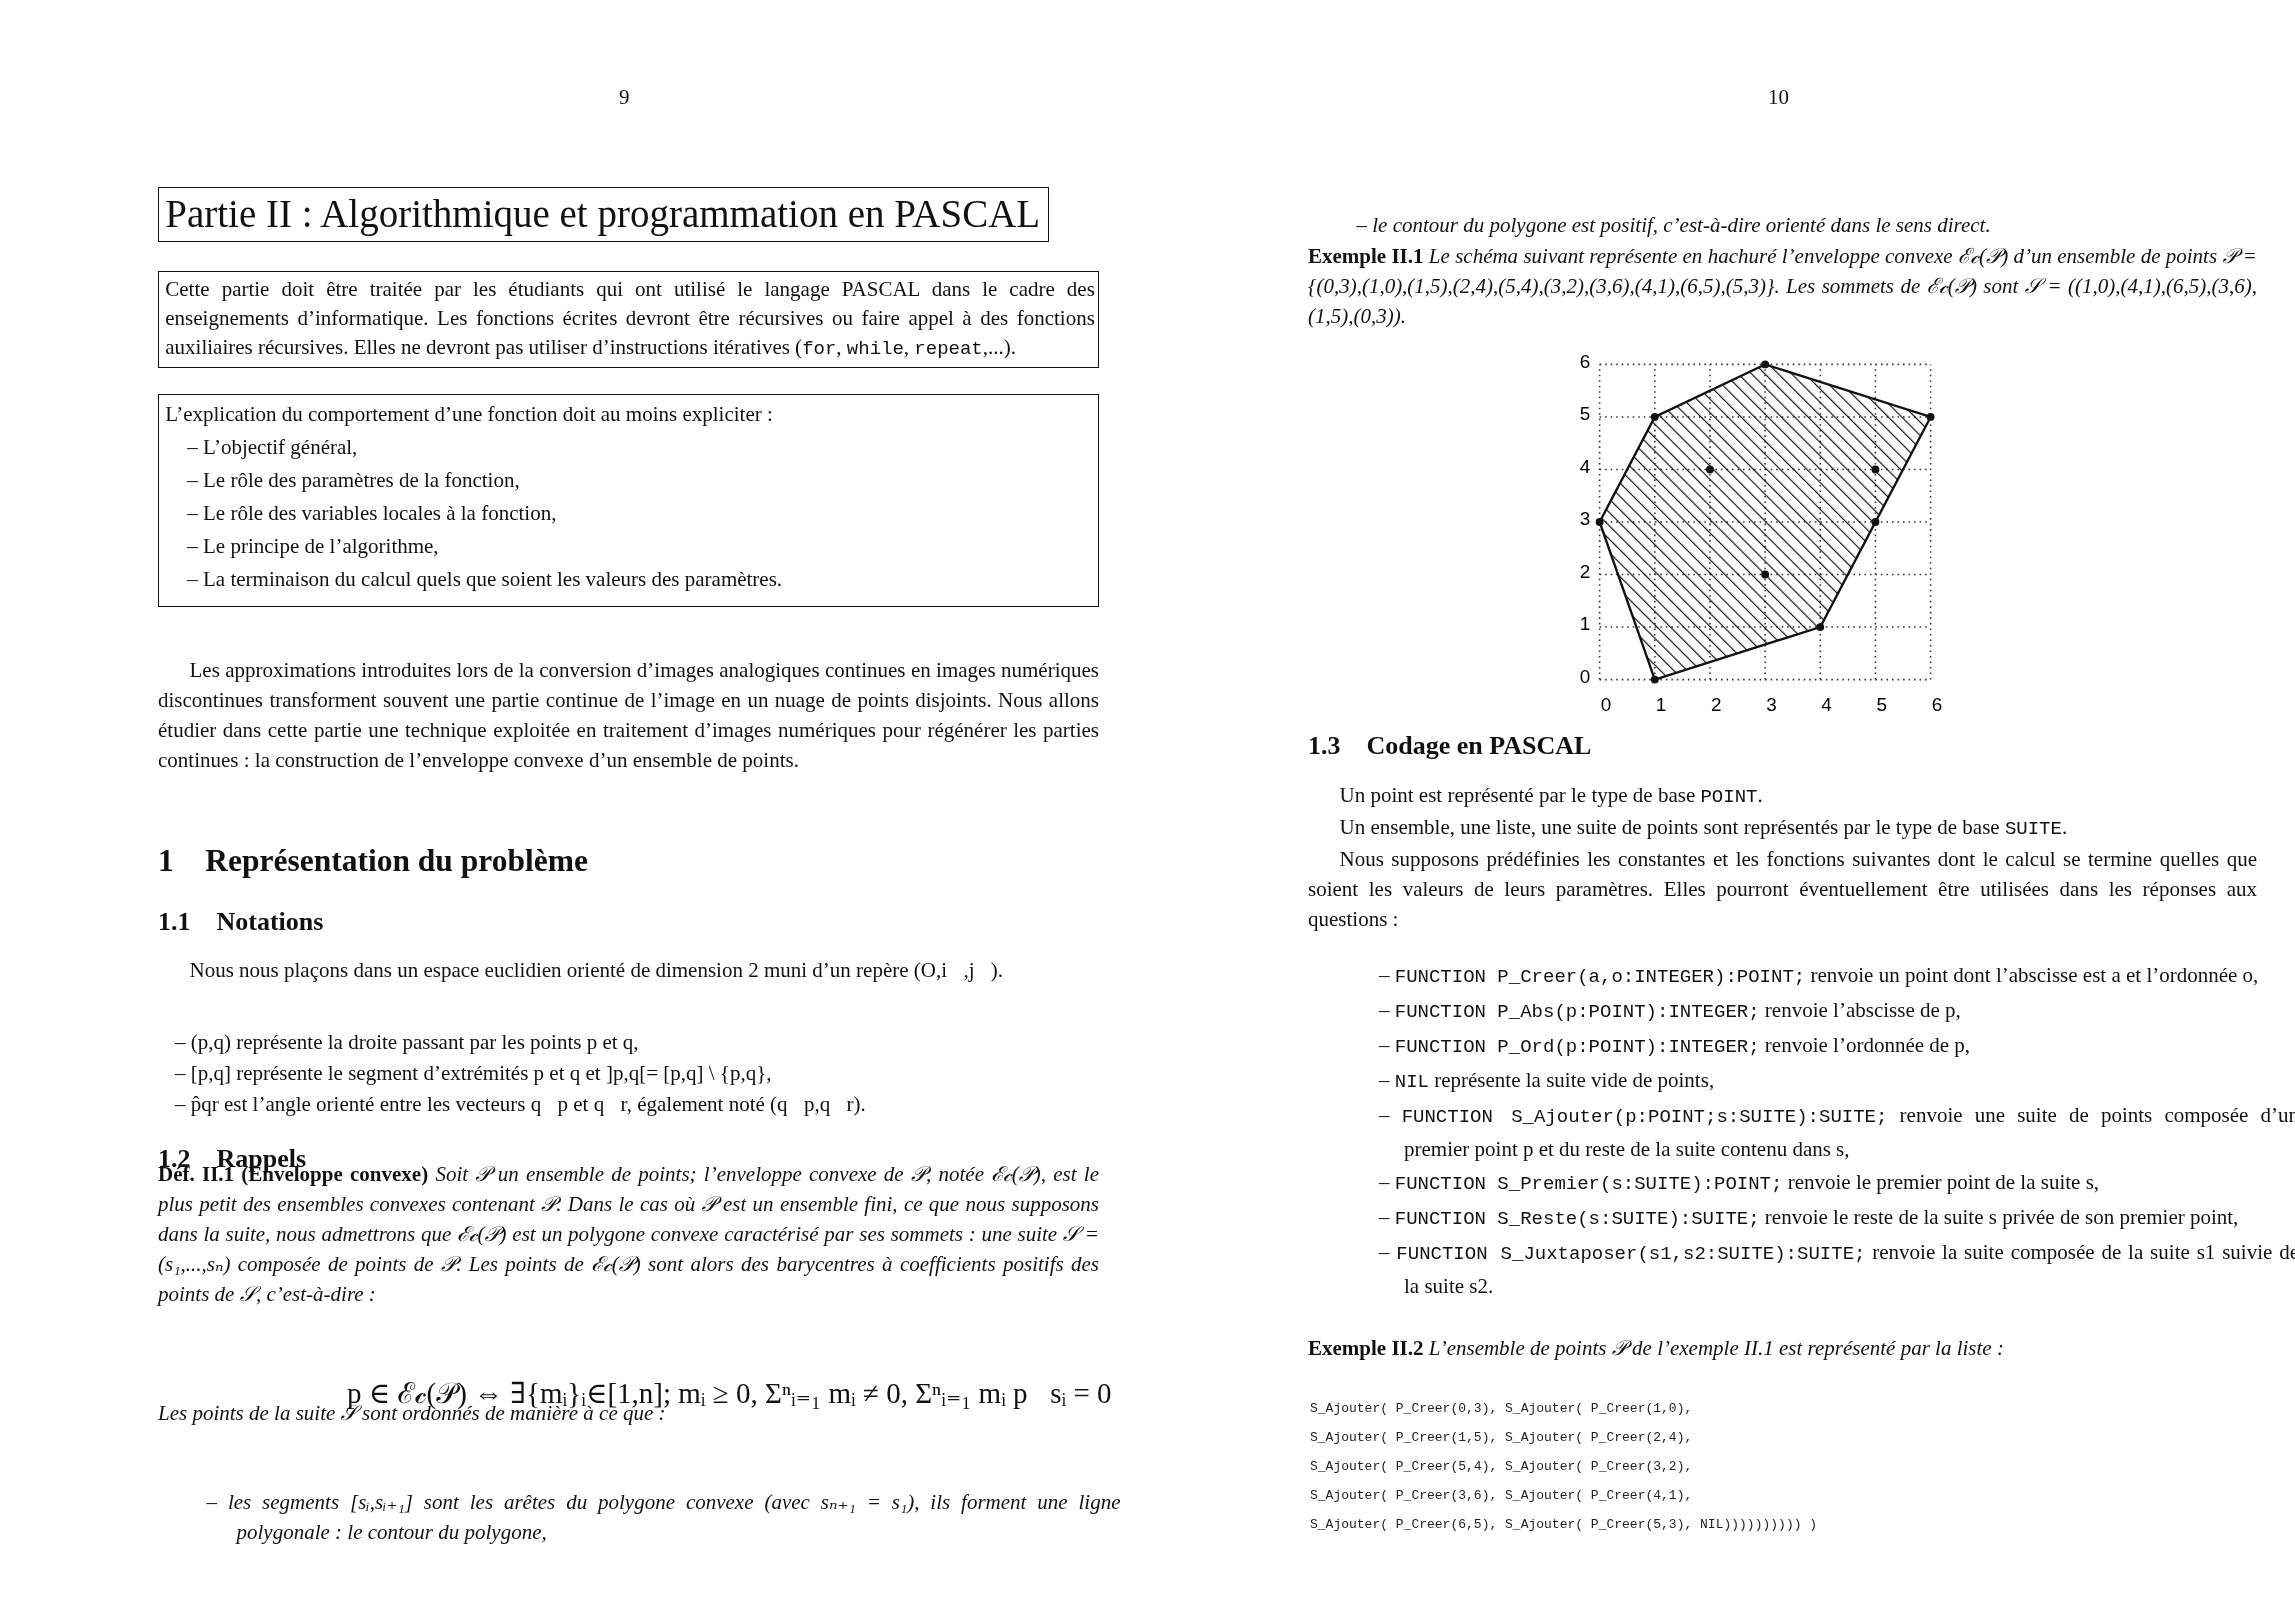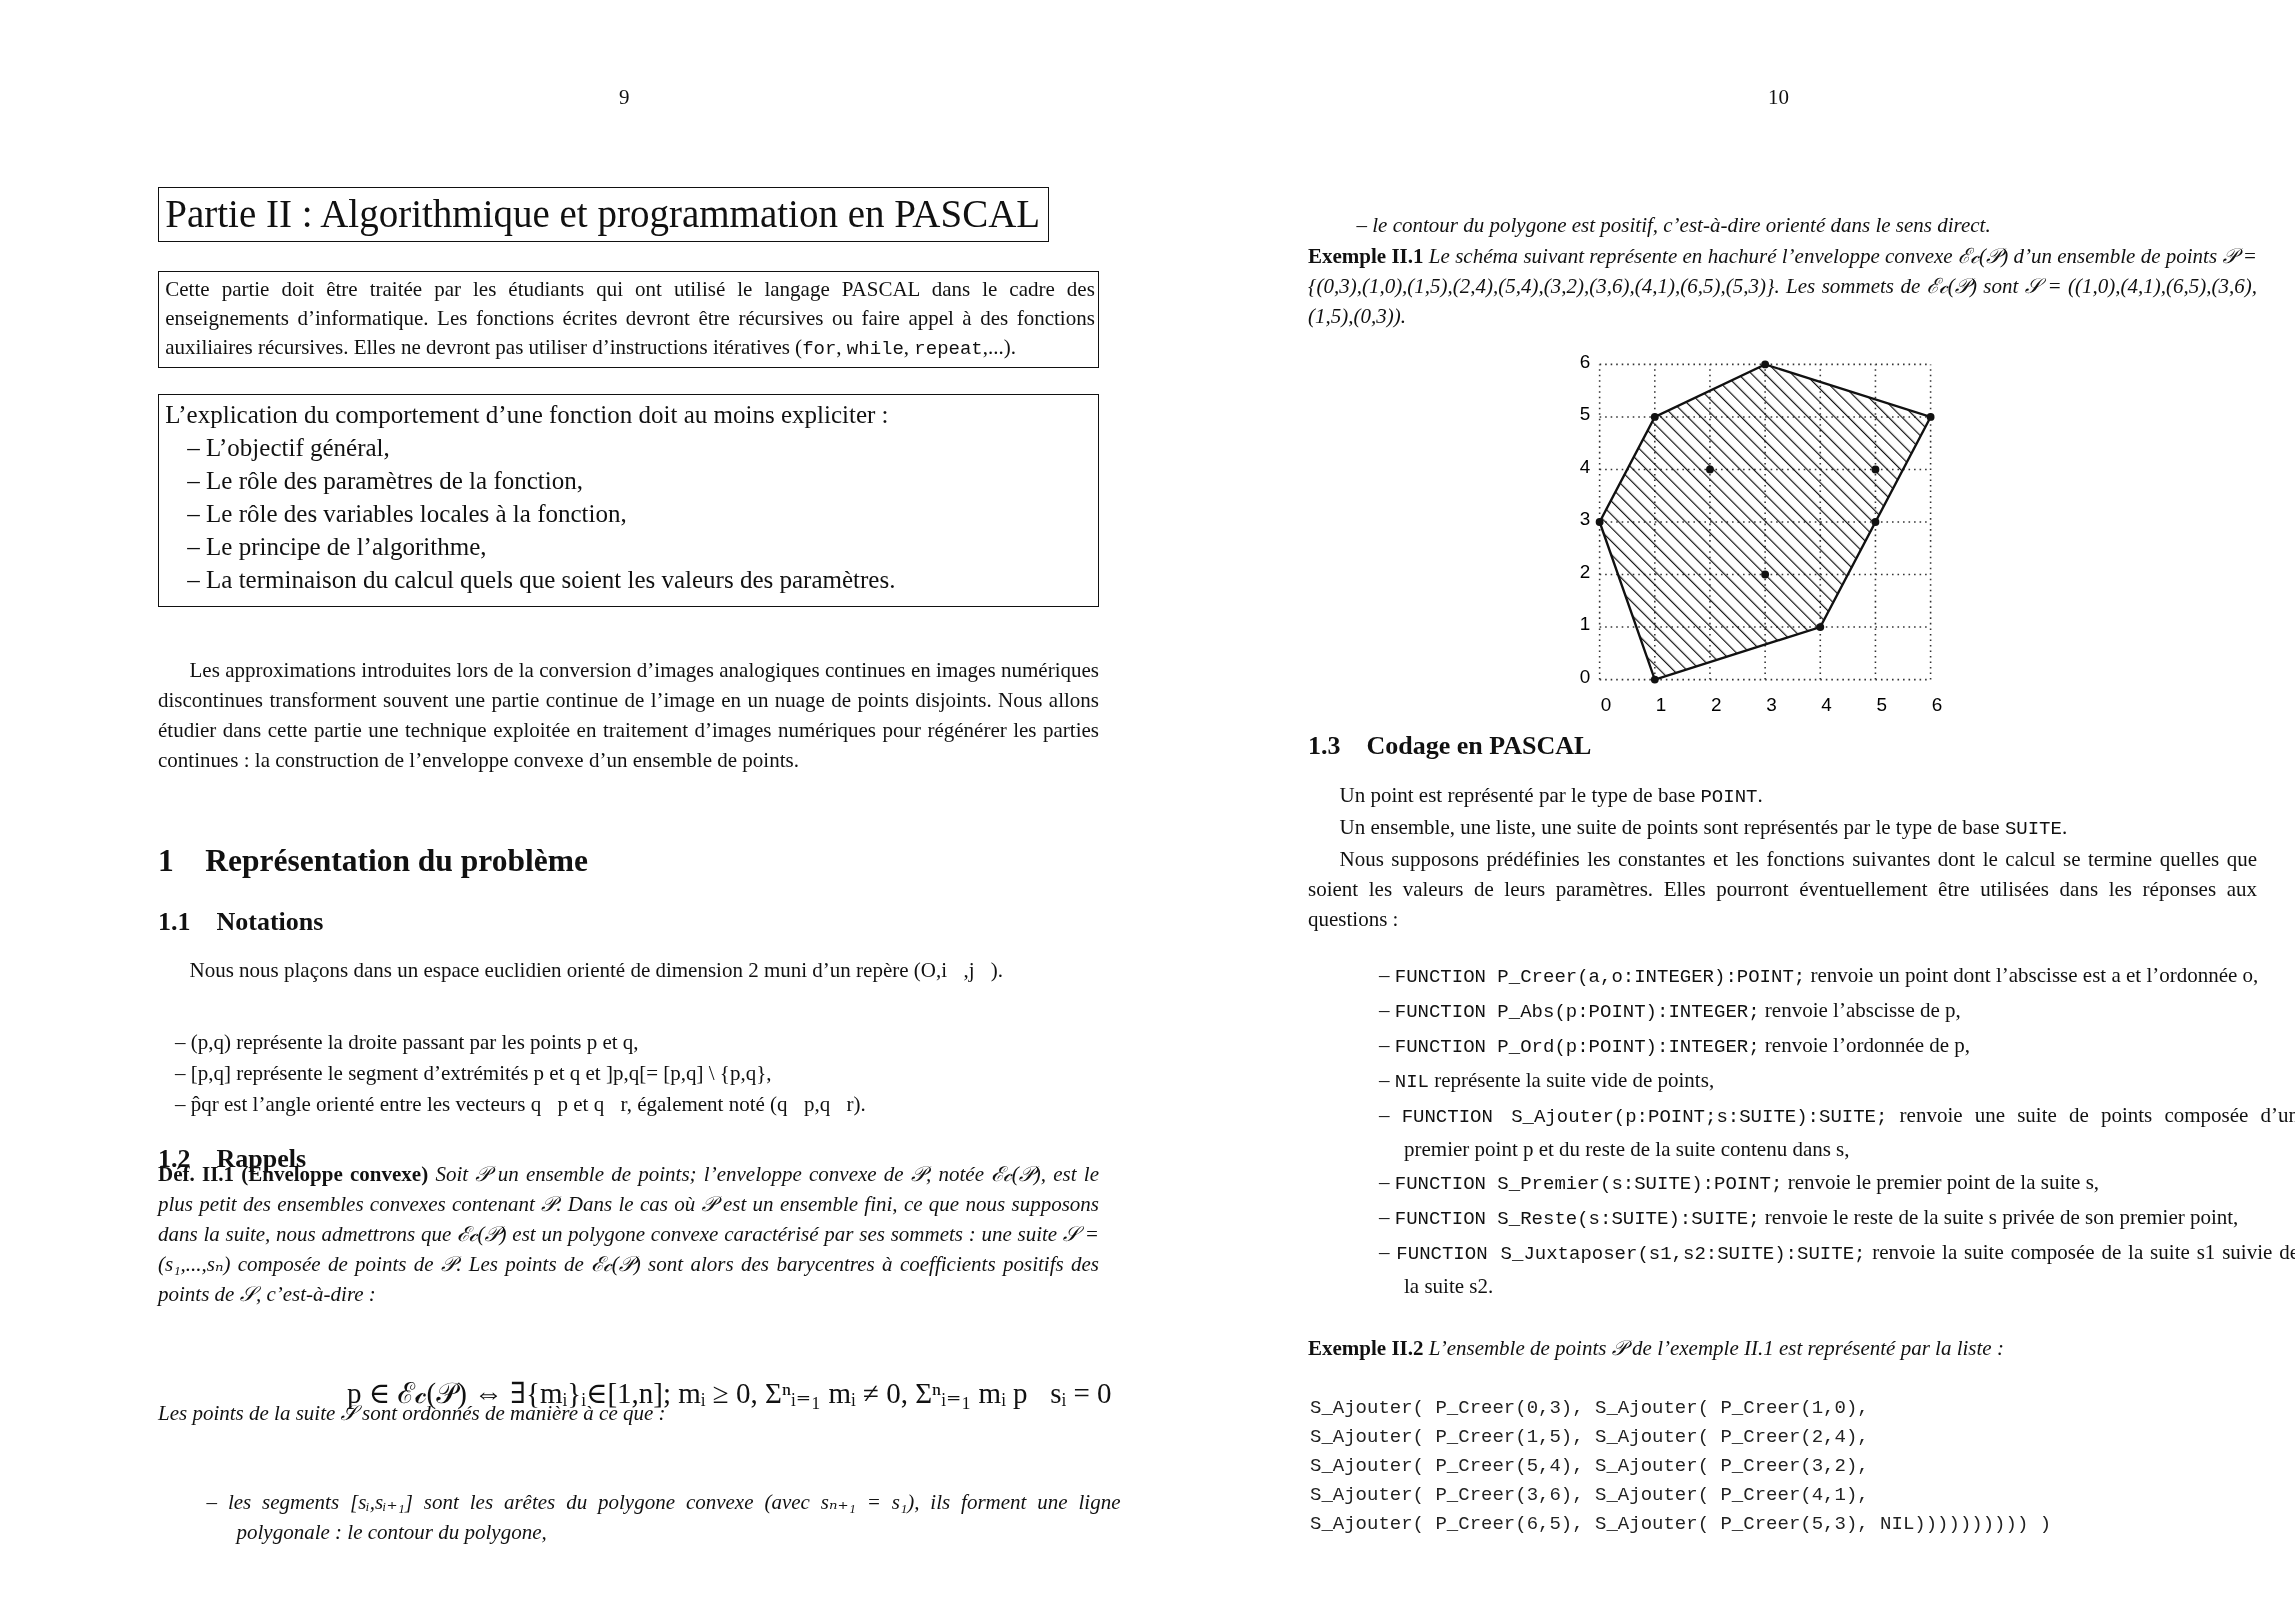--- a/index.html
+++ b/index.html
@@ -8,36 +8,36 @@
   .page-num { position:absolute; top:85px; font-size:21px; }
   .col { position:absolute; top:0; }
   #left { left:158px; width:949px; }
   #right { left:1308px; width:953px; }
   .mono { font-family:"Liberation Mono","DejaVu Sans Mono",monospace; font-size:19px; }
   .title-box { position:absolute; top:187px; left:0; border:1.6px solid #111; padding:1.6px 7.9px 4.7px 6.3px;
                font-size:39px; line-height:47px; white-space:nowrap; }
   .box1 { position:absolute; top:271px; left:0; width:941px; border:1.6px solid #111; padding:3.2px 3.2px 3.2px 6.3px;
           font-size:21px; line-height:29px; text-align:justify; box-sizing:border-box; }
   .box2 { position:absolute; top:394px; left:0; width:941px; border:1.6px solid #111; padding:3.2px 3.2px 9.5px 6.3px;
-          font-size:25px; line-height:33px; box-sizing:border-box; }
+          font-size:21px; line-height:33px; box-sizing:border-box; }
   .box2 ul { list-style:none; margin:0; padding:0 0 0 22px; }
   .box2 li::before { content:"– "; }
   .para { position:absolute; left:0; width:941px; font-size:21px; line-height:30px; text-align:justify; }
   .indent { text-indent:31.5px; }
   .h1 { position:absolute; left:0; font-size:31.5px; font-weight:bold; }
   .h2 { position:absolute; left:0; font-size:26px; font-weight:bold; }
   .dash-list { list-style:none; margin:17px; padding:0; }
   .dash-list li { padding-left:30px; text-indent:-30px; }
   .dash-list li::before { content:"– "; }
   .it { font-style:italic; }
   .b { font-weight:bold; }
   .formula { position:absolute; left:173px; font-size:29px; white-space:nowrap;margin-left:16px; }
   #chart { position:absolute; left:1568px; top:325px; }
   .code { position:absolute; left:1310px; top:1394px; font-family:"Liberation Mono","DejaVu Sans Mono",monospace;
-          font-size:19px; line-height:29px; white-space:pre; color:#222; }
+          font-size:13px; line-height:29px; white-space:pre; color:#222; }
   .func-list { position:absolute; left:31.5px; top:939px; width:920px; font-size:21px; line-height:31.5px; text-align:justify; }
   .func-list li { padding-left:25px; text-indent:-25px; list-style:none; margin-bottom:1.6px; }
   .func-list li::before { content:"– "; }
 </style>
 </head>
 <body>
 
 <div class="page-num" style="left:619px">9</div>
 <div class="page-num" style="left:1768px">10</div>
 

